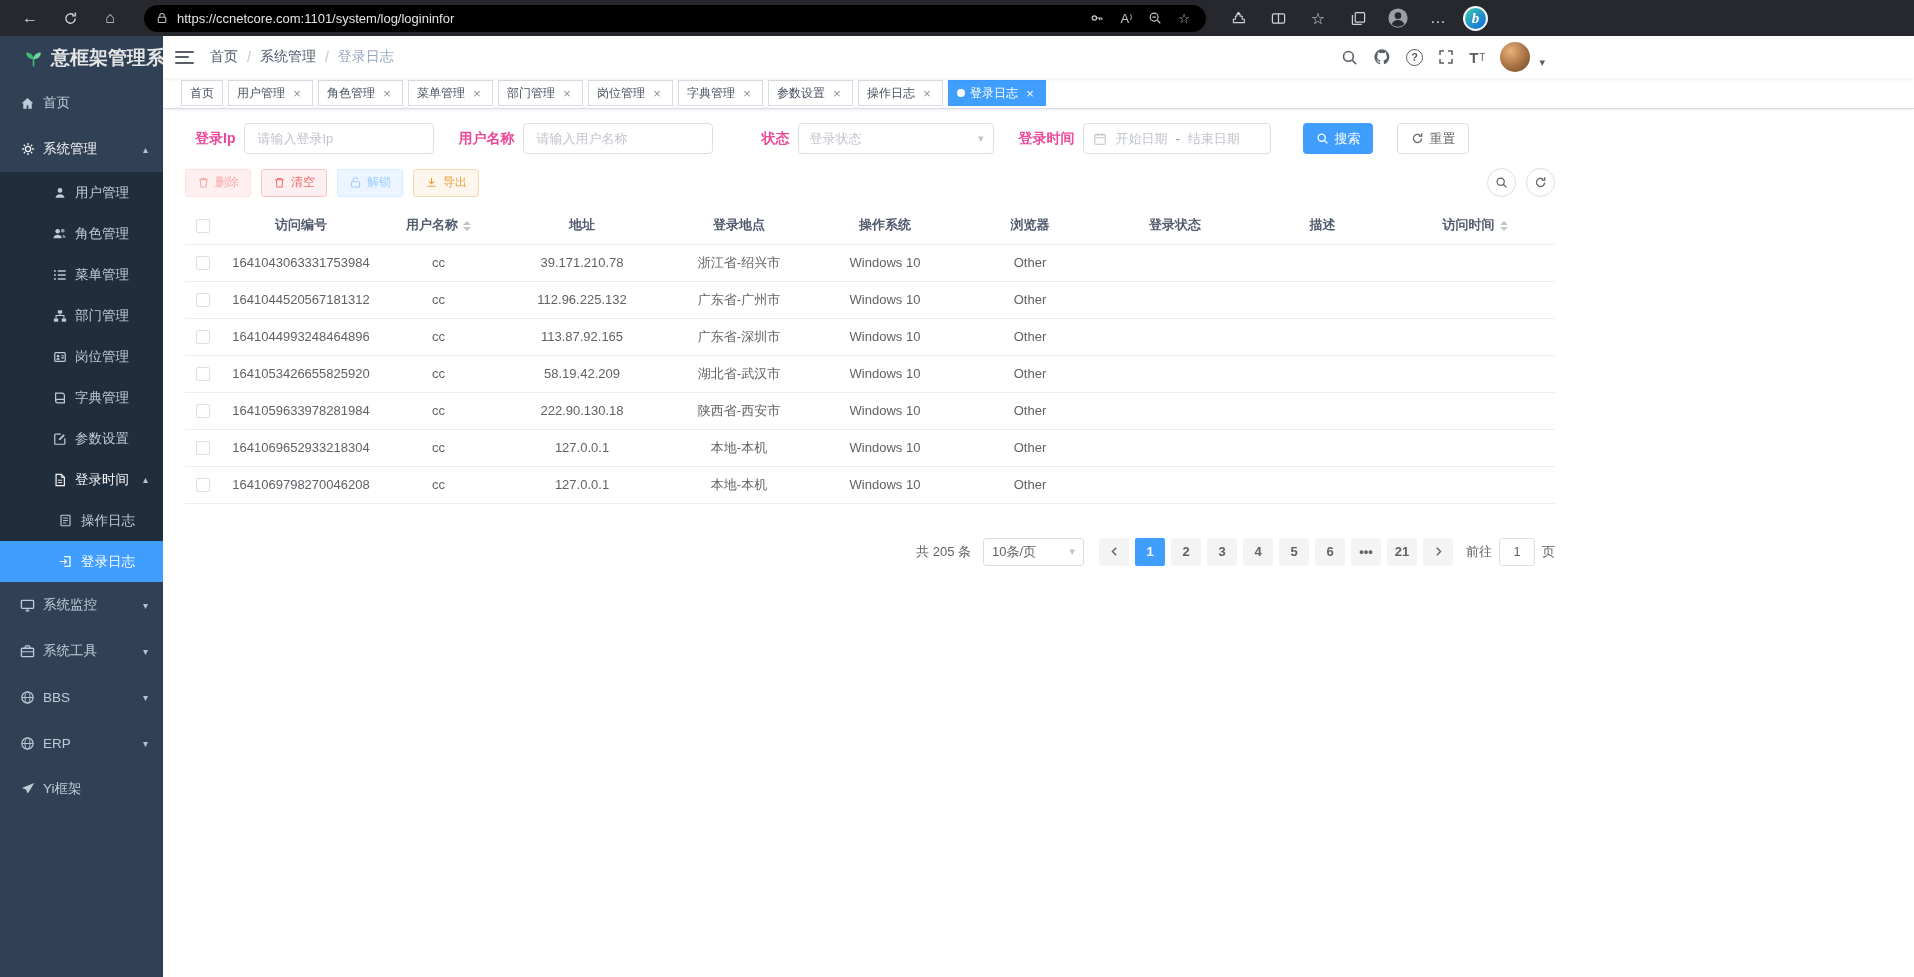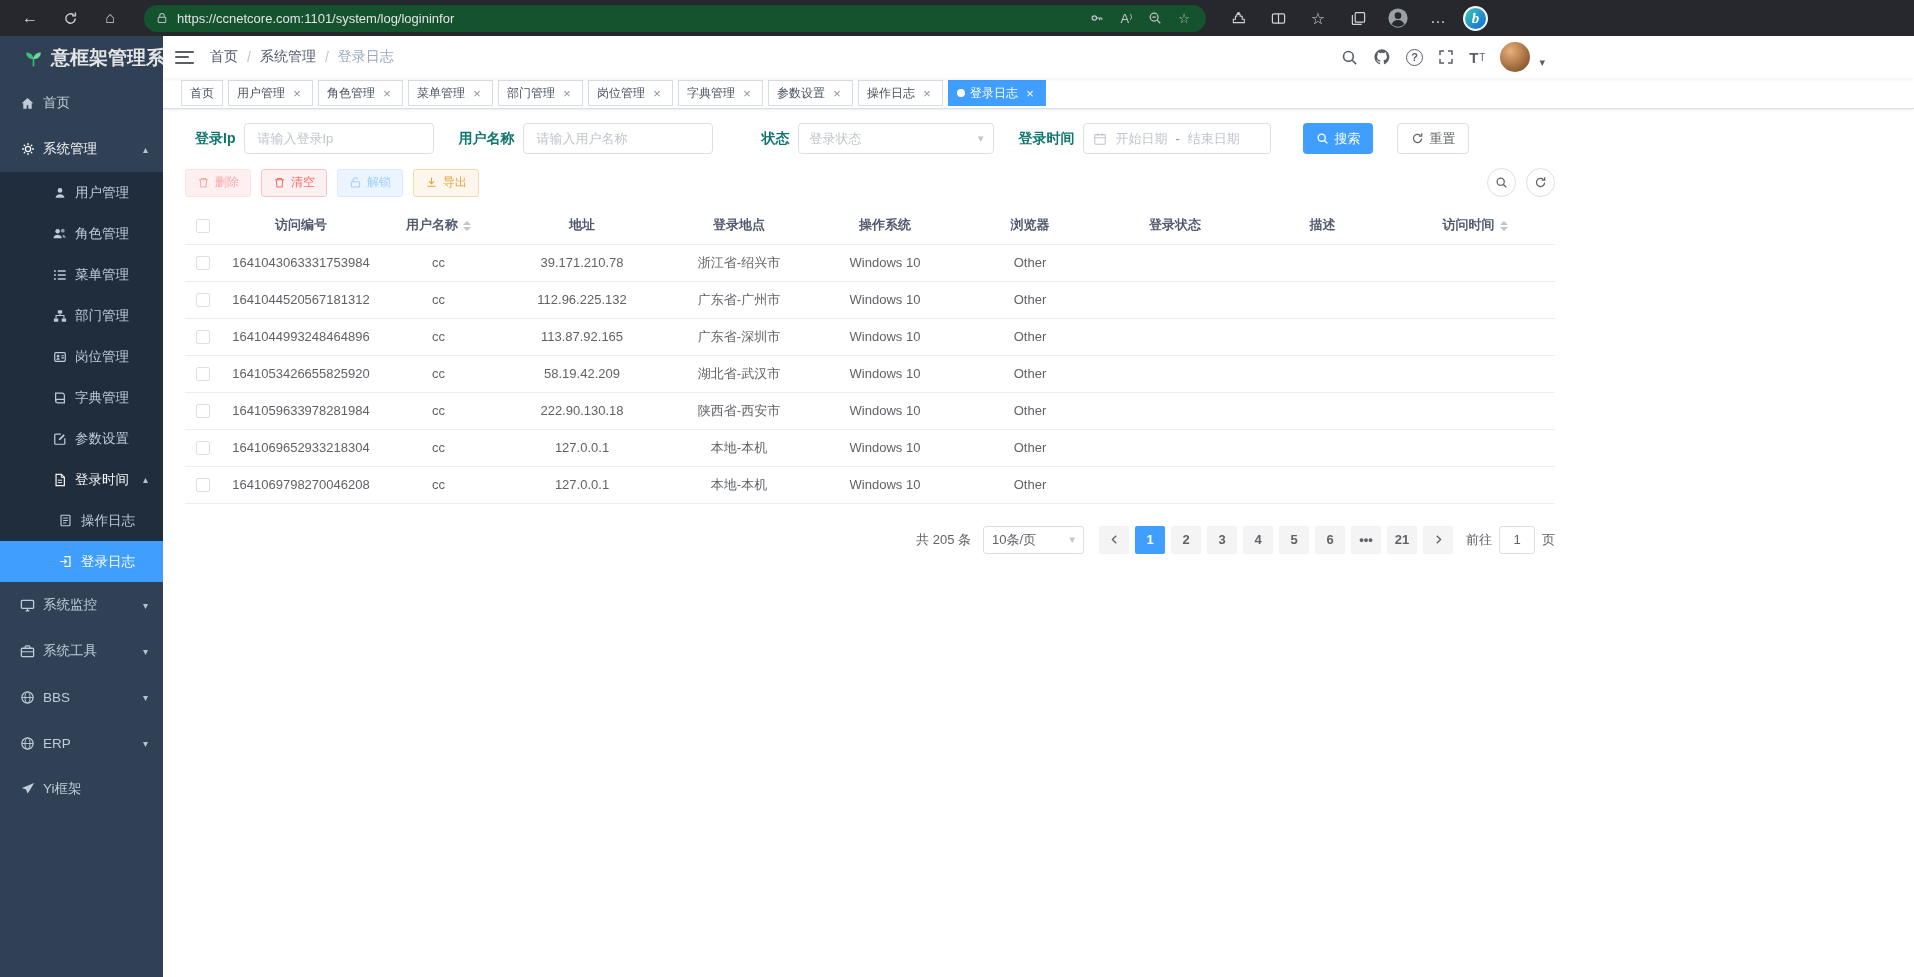--- a/index.html
+++ b/index.html
@@ -1,20 +1,20 @@
 <!DOCTYPE html>
 <html><head>
 <meta charset="utf-8">
 <style>
 *{margin:0;padding:0;box-sizing:border-box;}
 html,body{width:1914px;height:977px;overflow:hidden;background:#fff;font-family:"Liberation Sans","DejaVu Sans",sans-serif;}
 
 .browser-bar{height:36px;background:#26282d;display:flex;align-items:center;padding:0 10px;}
 .b-icon{width:30px;height:30px;display:flex;align-items:center;justify-content:center;color:#cfd2d6;font-size:16px;border-radius:4px;flex:0 0 auto;margin:0 5px;cursor:pointer;}
-.url-pill{width:1062px;height:27px;margin-left:14px;background:#14532d;border-radius:14px;display:flex;align-items:center;padding:0 8px 0 12px;color:#e2e4e8;font-size:13px;}
+.url-pill{width:1062px;height:27px;margin-left:14px;background:#000000;border-radius:14px;display:flex;align-items:center;padding:0 8px 0 12px;color:#e2e4e8;font-size:13px;}
 .pill-lock{display:flex;align-items:center;color:#b9bcc1;}
 .url-text{margin-left:9px;flex:1;white-space:nowrap;overflow:hidden;cursor:text;}
 .pill-ic{display:flex;align-items:center;justify-content:center;color:#c4c7cc;margin:0 8px;font-size:13px;cursor:pointer;}
 .browser-right{display:flex;align-items:center;margin-left:12px;}
 .bing-icon{width:25px;height:25px;border-radius:50%;background:linear-gradient(135deg,#38c0b1 10%,#1b7fd4 75%);color:#fff;font-weight:bold;font-style:italic;font-family:"Liberation Serif",serif;display:flex;align-items:center;justify-content:center;font-size:15px;border:2px solid #f5f6f7;margin:0 5px;cursor:pointer;}
 
 .app{display:flex;height:941px;}
 .sidebar{width:163px;flex:0 0 163px;background:#304156;color:#bfcbd9;overflow:hidden;}
 .logo-row{height:44px;display:flex;align-items:center;padding-left:24px;gap:8px;cursor:pointer;}
 .logo-text{color:#e5e5e5;font-weight:bold;font-size:19px;white-space:nowrap;}
@@ -47,21 +47,21 @@
 .tags-bar{height:31px;background:#fff;border-bottom:1px solid #d8dce5;box-shadow:0 1px 3px rgba(0,0,0,.08);display:flex;align-items:center;padding-left:18px;position:relative;z-index:2;overflow:hidden;}
 .tag{height:26px;display:inline-flex;align-items:center;padding:0 8px;border:1px solid #d8dce5;background:#fff;color:#495060;font-size:12px;margin-right:5px;cursor:pointer;flex:0 0 auto;}
 .tag .dot{width:8px;height:8px;border-radius:50%;background:#fff;margin-right:5px;}
 .tag .close{font-style:normal;margin-left:5px;font-size:13px;color:#8a919c;width:14px;text-align:center;border-radius:50%;}
 .tag.active{background:#409eff;border-color:#409eff;color:#fff;}
 .tag.active .close{color:#fff;}
 
 .content{flex:1;padding:14px 0 0 22px;overflow:hidden;}
 .content-inner{width:1370px;}
 .filter-row{display:flex;align-items:center;font-size:14px;padding-left:10px;height:31px;}
-.f-label{font-weight:bold;color:#0f766e;margin-right:9px;}
+.f-label{font-weight:bold;color:#ec4899;margin-right:9px;}
 .ml24{margin-left:24px;}.ml48{margin-left:48px;}
 input.f-input{height:31px;border:1px solid #dcdfe6;border-radius:4px;padding:0 12px;font-size:13px;color:#606266;width:190px;outline:none;}
 input::placeholder{color:#c0c4cc;}
 .f-select{width:196px;height:31px;border:1px solid #dcdfe6;border-radius:4px;display:flex;align-items:center;justify-content:space-between;padding:0 10px;font-size:13px;cursor:pointer;}
 .f-select .ph{color:#c0c4cc;}
 .sel-caret{color:#c0c4cc;font-size:11px;}
 .f-date{width:188px;height:31px;border:1px solid #dcdfe6;border-radius:4px;display:flex;align-items:center;gap:8px;padding:0 9px;font-size:13px;cursor:pointer;}
 .f-date .cal{color:#c0c4cc;display:flex;}
 .f-date .ph{color:#c0c4cc;}
 .f-date .dash{color:#8a8f99;}
@@ -79,21 +79,21 @@
 
 table.grid{width:1370px;border-collapse:collapse;margin-top:10px;table-layout:fixed;}
 .grid th{font-size:13px;color:#515a6e;font-weight:bold;padding:9px 0;border-bottom:1px solid #ebeef5;text-align:center;white-space:nowrap;}
 .grid td{font-size:13px;color:#606266;padding:9px 0;border-bottom:1px solid #ebeef5;text-align:center;white-space:nowrap;overflow:hidden;}
 .checkbox{display:inline-block;width:14px;height:14px;border:1px solid #dcdfe6;border-radius:2px;background:#fff;vertical-align:middle;cursor:pointer;}
 .sort{display:inline-flex;flex-direction:column;margin-left:5px;vertical-align:middle;cursor:pointer;}
 .sort i{width:0;height:0;border:4px solid transparent;}
 .sort .up{border-bottom-color:#c0c4cc;margin-bottom:2px;}
 .sort .down{border-top-color:#c0c4cc;}
 
-.pagination{width:1370px;display:flex;align-items:center;justify-content:flex-end;margin-top:22px;font-size:13px;color:#606266;}
+.pagination{width:1370px;display:flex;align-items:center;justify-content:flex-end;margin-top:34px;font-size:13px;color:#606266;}
 .pg-total{margin-right:12px;}
 .pg-size{width:101px;height:28px;border:1px solid #dcdfe6;border-radius:3px;display:flex;align-items:center;justify-content:space-between;padding:0 8px;margin-right:12px;cursor:pointer;}
 .pg-btn{min-width:30px;height:28px;background:#f4f4f5;border:none;border-radius:2px;margin:0 3px;color:#606266;font-size:13px;font-weight:bold;display:inline-flex;align-items:center;justify-content:center;cursor:pointer;padding:0 4px;font-family:inherit;}
 .pg-btn.active{background:#409eff;color:#fff;}
 #page-numbers{display:contents;}
 .pg-goto{margin-left:10px;display:flex;align-items:center;gap:7px;}
 .pg-input{width:36px;height:28px;border:1px solid #dcdfe6;border-radius:3px;text-align:center;font-size:13px;color:#606266;outline:none;}
 svg{display:block;}
 </style>
 </head>

